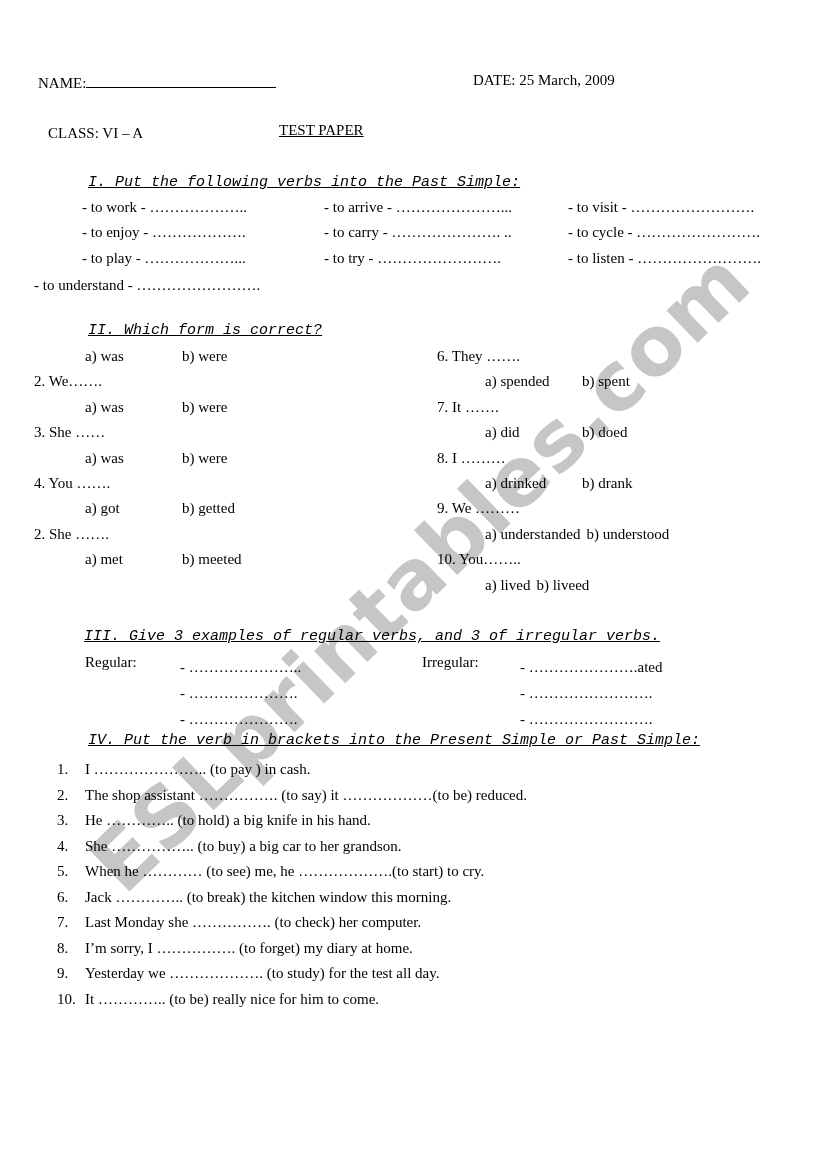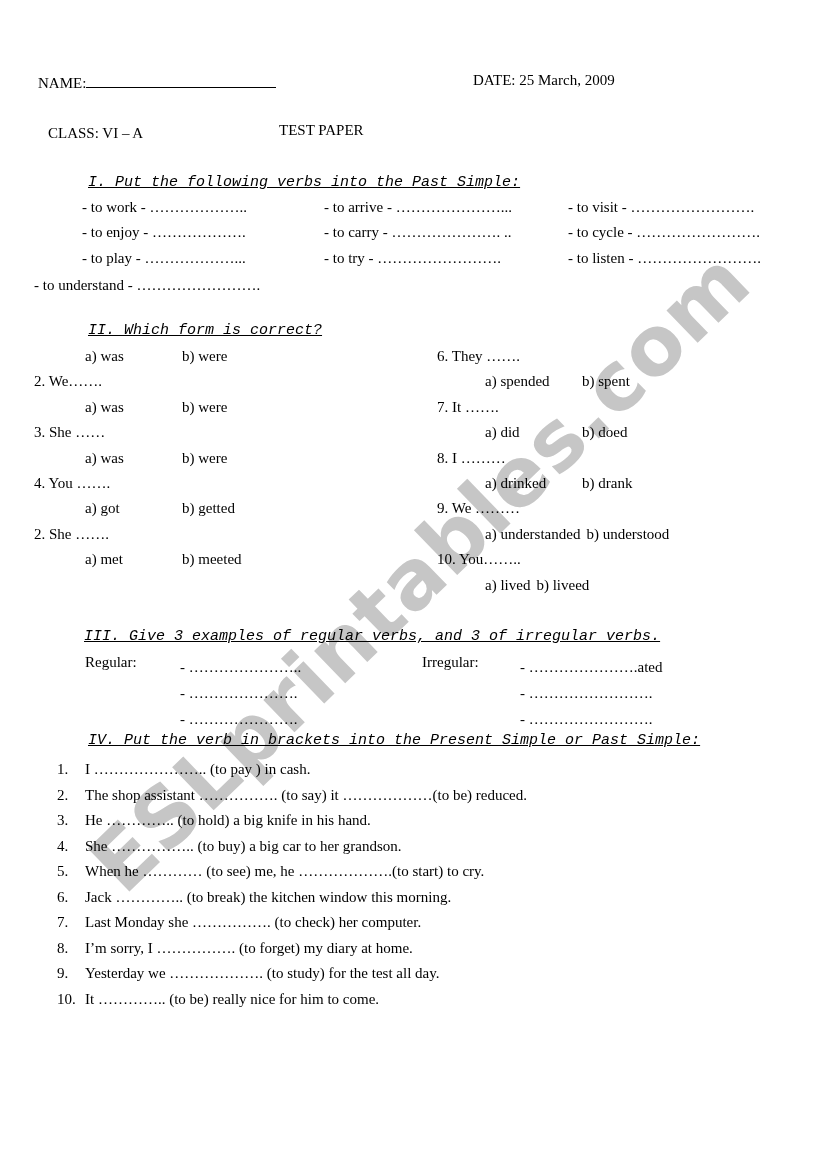--- a/index.html
+++ b/index.html
@@ -17,21 +17,21 @@
     font-weight:bold;font-size:82px;line-height:120px;letter-spacing:1px;
     transform:rotate(-44deg);transform-origin:50% 50%;
     z-index:0;user-select:none;white-space:nowrap;
   }
   .content{position:absolute;left:0;top:0;width:821px;height:1169px;z-index:1;}
   
   .name-line{left:38px;top:72px;}
   .name-blank{display:inline-block;width:190px;height:15px;border-bottom:1px solid #000;vertical-align:baseline;}
   .date-line{left:473px;top:72px;}
   .class-line{left:48px;top:95px;margin-top:30px;}
-  .doc-title{left:279px;top:122px;}
+  .doc-title{left:279px;top:122px;text-decoration:underline;}
   
   .sec-head{font-style:italic;text-decoration:underline;font-family:Liberation Mono, monospace;}
   .s1-head{left:88px;top:174px;}
   .s2-head{left:88px;top:322px;}
   .s3-head{left:84px;top:628px;}
   .s4-head{left:88px;top:732px;}
   
   .s1-grid{left:34px;top:195px;width:775px;display:grid;grid-template-columns:242px 244px 1fr;line-height:25.4px;margin-left:48px;}
   .s1-last{left:34px;top:273px;line-height:25.4px;}
   

